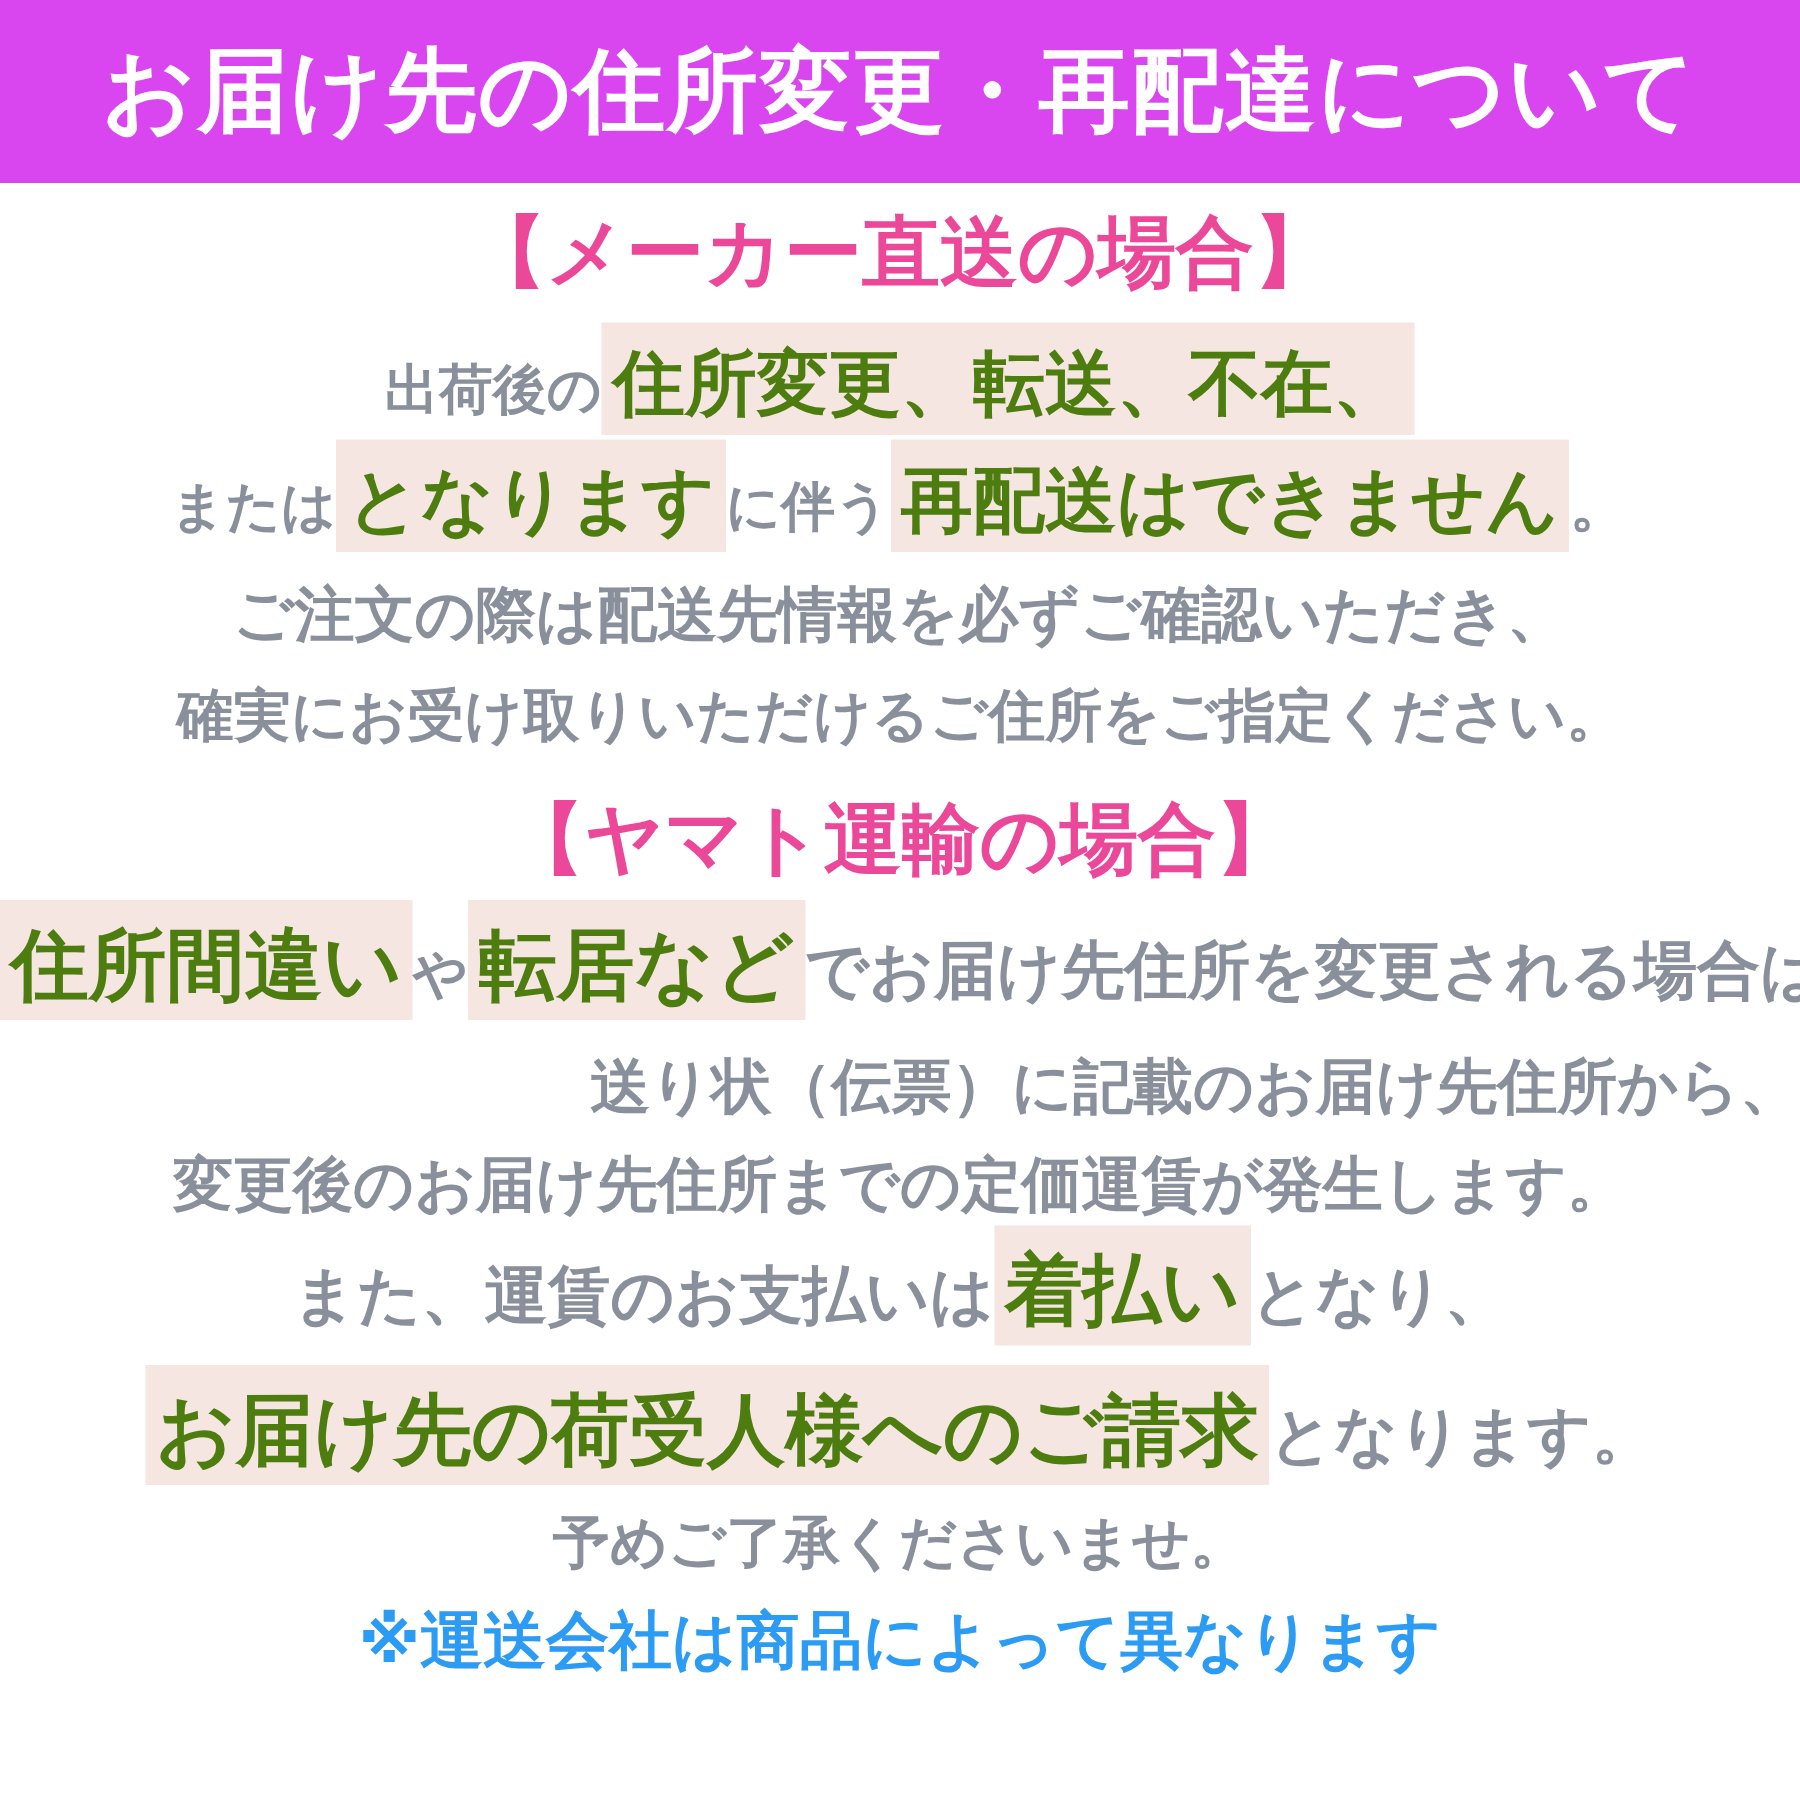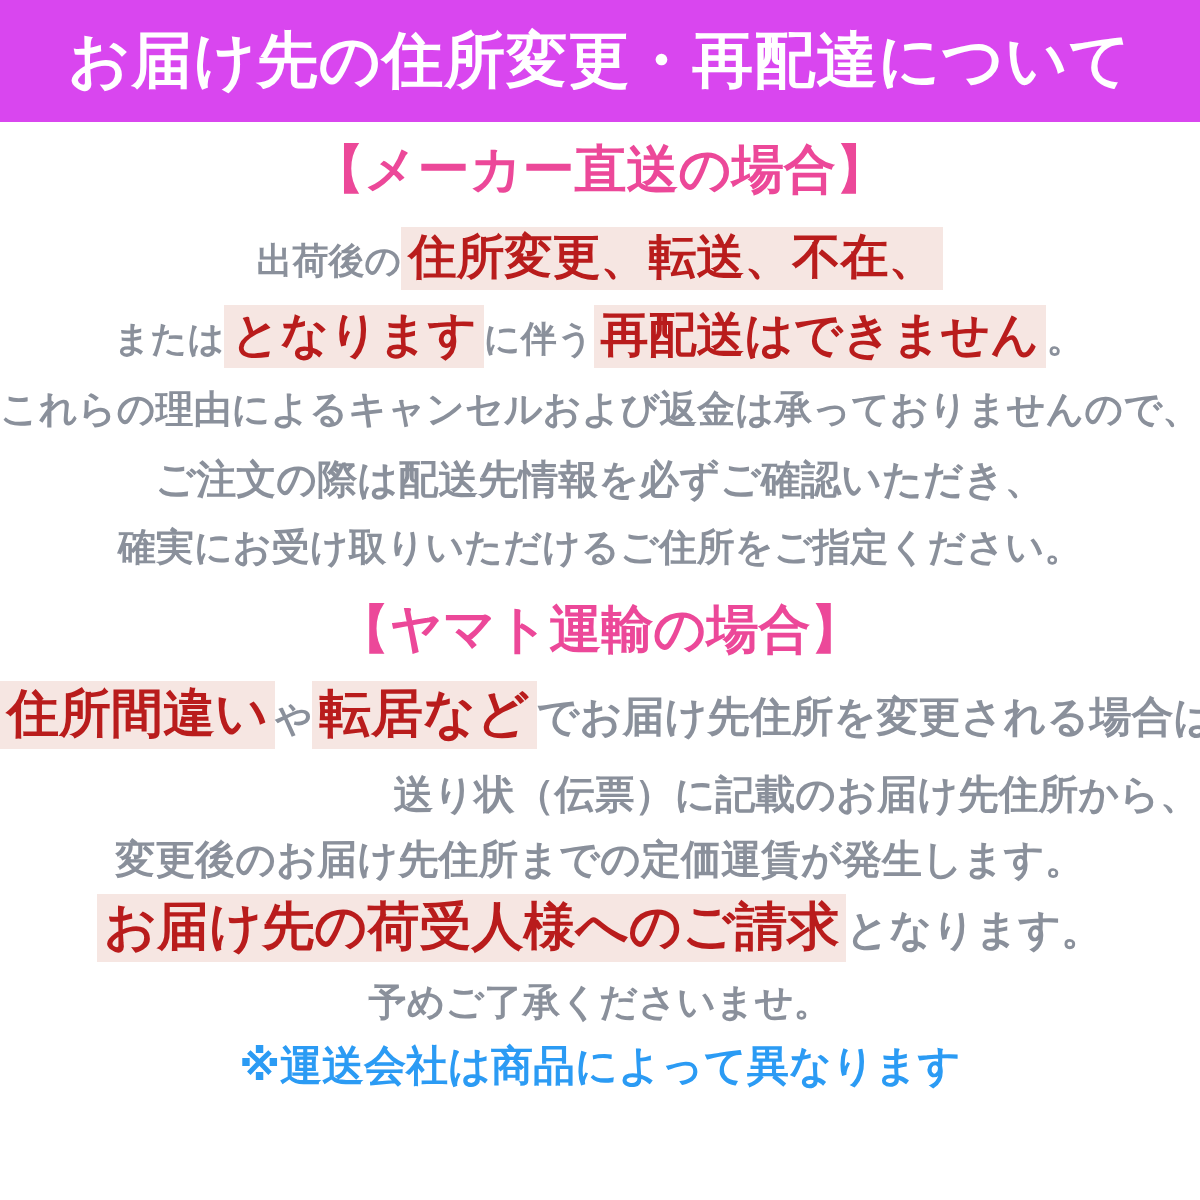--- a/index.html
+++ b/index.html
@@ -35,43 +35,43 @@
   }
   .heading.h1 { margin-top: 16px; }
   .heading.h2 { margin-top: 26px; }
 
   .line { white-space: nowrap; line-height: 1.28; }
 
   
   .g { color: #8a909b; font-weight: 600; }
   
   .h {
-    color: #b91c1c;
+    color: #4d7c0f;
     background: #f6e6e2;
     font-weight: 700;
-    padding: 3px 7px 7px 7px;
+    padding: 15px 7px 7px 7px;
   }
   .s36 { font-size: 36px; }
   .s38 { font-size: 38px; }
   .s40 { font-size: 40px; }
   .s42 { font-size: 42px; }
   .s48 { font-size: 48px; }
   .s52 { font-size: 52px; }
 
   
   .m-l1  { margin-top: 26px; }
   .m-l2  { margin-top: 16px; }
   .m-l3  { margin-top: 20px; }
   .m-l4  { margin-top: 20px; }
   .m-l5  { margin-top: 18px; }
   .m-l6  { margin-top: 20px; }
   .m-l7  { margin-top: 22px; text-align: right; }
   .m-l8  { margin-top: 14px; }
   .m-l9  { margin-top: 12px; }
-  .m-l10 { margin-top: 8px; }
+  .m-l10 { margin-top: 26px; }
   .m-l11 { margin-top: 18px; }
 
   .footnote {
     margin-top: 12px;
     color: #2b9bf4;
     font-size: 42px;
     font-weight: 700;
     text-align: center;
     white-space: nowrap;
   }
@@ -87,36 +87,36 @@
 
   <main class="content">
 
     <section>
       <h2 class="heading h1">【メーカー直送の場合】</h2>
 
       <p class="line m-l1"><span class="g s36">出荷後の</span><span class="h s48">住所変更、転送、不在、</span></p>
 
       <p class="line m-l2"><span class="g s36">または</span><span class="h s48">となります</span><span class="g s36">に伴う</span><span class="h s48">再配送はできません</span><span class="g s40">。</span></p>
 
-      <p class="line m-l3"><span class="g s38">これらの理由によるキャンセルおよび返金は承っておりませんので、</span></p>
 
       <p class="line m-l4"><span class="g s40">ご注文の際は配送先情報を必ずご確認いただき、</span></p>
 
       <p class="line m-l5"><span class="g s38">確実にお受け取りいただけるご住所をご指定ください。</span></p>
     </section>
 
     <section>
       <h2 class="heading h2">【ヤマト運輸の場合】</h2>
 
       <p class="line m-l6"><span class="h s52">住所間違い</span><span class="g s36">や</span><span class="h s52">転居など</span><span class="g s42">でお届け先住所を変更される場合は、</span></p>
 
       <p class="line m-l7"><span class="g s40">送り状（伝票）に記載のお届け先住所から、</span></p>
 
       <p class="line m-l8"><span class="g s40">変更後のお届け先住所までの定価運賃が発生します。</span></p>
 
+      <p class="line m-l9"><span class="g s42">また、運賃のお支払いは</span><span class="h s52">着払い</span><span class="g s42">となり、</span></p>
 
       <p class="line m-l10"><span class="h s52">お届け先の荷受人様へのご請求</span><span class="g s42">となります。</span></p>
 
       <p class="line m-l11"><span class="g s38">予めご了承くださいませ。</span></p>
     </section>
 
     <footer>
       <p class="footnote">※運送会社は商品によって異なります</p>
     </footer>
 

